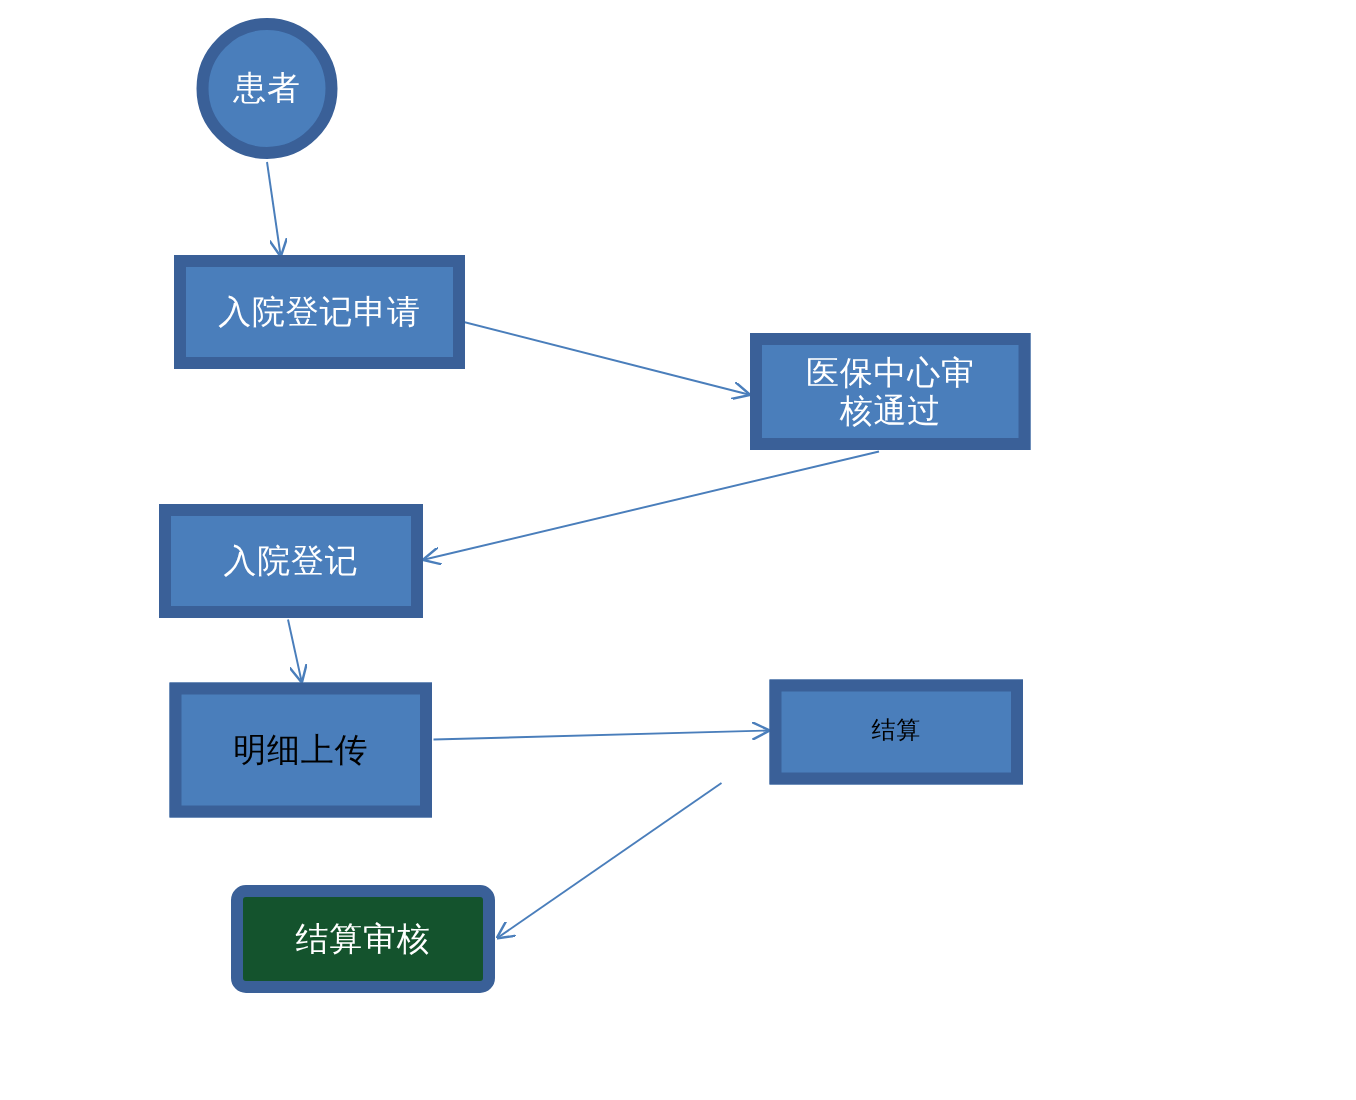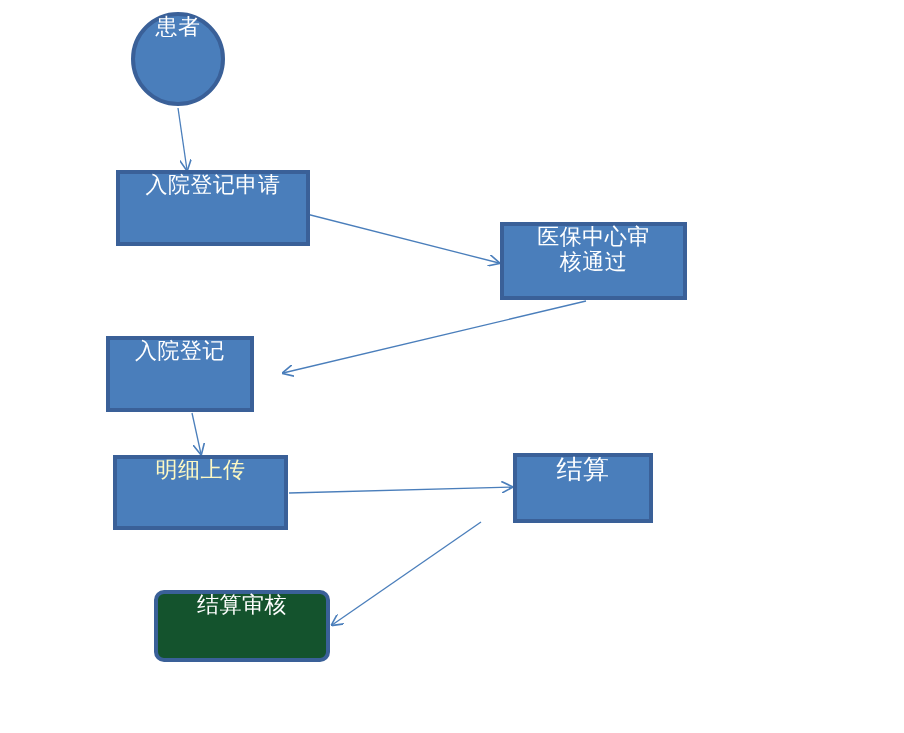--- a/index.html
+++ b/index.html
@@ -23,27 +23,27 @@
     left: 0;
     top: 0;
     width: 904px;
     height: 733px;
     pointer-events: none;
   }
   .node {
     position: absolute;
     box-sizing: border-box;
     display: flex;
-    align-items: flex-start;
+    align-items: center;
     justify-content: center;
     text-align: center;
     color: #ffffff;
     background: #4a7ebb;
-    border: 4px solid #4c1d95;
-    font-family: Liberation Mono, monospace;
+    border: 8px solid #4c1d95;
+    font-family: Liberation Serif, serif;
     font-weight: 400;
     line-height: 1.15;
     letter-spacing: 0.5px;
     user-select: none;
   }
   .node.circle {
     border-radius: 50%;
   }
   .node .label {
     display: block;
@@ -74,27 +74,27 @@
       <div class="node circle" style="left: 131px; top: 12px; width: 94px; height: 94px; font-size: 22px; background: rgb(74, 126, 187); border-color: rgb(58, 96, 152); color: rgb(255, 255, 255);">
         <span class="label">患者</span>
       </div>
       <div class="node" style="left: 88px; top: 170px; width: 194px; height: 76px; font-size: 22px; background: rgb(74, 126, 187); border-color: rgb(58, 96, 152); color: rgb(255, 255, 255); margin-left: 28px;">
         <span class="label">入院登记申请</span>
       </div>
       <div class="node" style="left: 500px; top: 222px; width: 187px; height: 78px; font-size: 22px; background: rgb(74, 126, 187); border-color: rgb(58, 96, 152); color: rgb(255, 255, 255);">
         <span class="label">医保中心审
 核通过</span>
       </div>
-      <div class="node" style="left: 106px; top: 336px; width: 148px; height: 76px; font-size: 22px; background: rgb(74, 126, 187); border-color: rgb(58, 96, 152); color: rgb(255, 255, 255);">
+      <div class="node" style="left: 106px; top: 336px; width: 176px; height: 76px; font-size: 22px; background: rgb(74, 126, 187); border-color: rgb(58, 96, 152); color: rgb(255, 255, 255);">
         <span class="label">入院登记</span>
       </div>
-      <div class="node" style="left: 113px; top: 455px; width: 175px; height: 75px; font-size: 22px; background: rgb(74, 126, 187); border-color: rgb(58, 96, 152); color: #fef9c3;">
+      <div class="node" style="left: 113px; top: 455px; width: 175px; height: 90px; font-size: 22px; background: rgb(74, 126, 187); border-color: rgb(58, 96, 152); color: #000000;">
         <span class="label">明细上传</span>
       </div>
-      <div class="node" style="left: 513px; top: 453px; width: 140px; height: 70px; font-size: 26px; background: rgb(74, 126, 187); border-color: rgb(58, 96, 152); color: #ffffff;">
+      <div class="node" style="left: 513px; top: 453px; width: 169px; height: 70px; font-size: 16px; background: rgb(74, 126, 187); border-color: rgb(58, 96, 152); color: #000000;">
         <span class="label">结算</span>
       </div>
       <div class="node" style="left: 154px; top: 590px; width: 176px; height: 72px; font-size: 22px; background: #14532d; border-color: rgb(58, 96, 152); color: rgb(255, 255, 255); border-radius: 10px;">
         <span class="label">结算审核</span>
       </div>
     </div>
 
 </div>
 
 </body></html>

